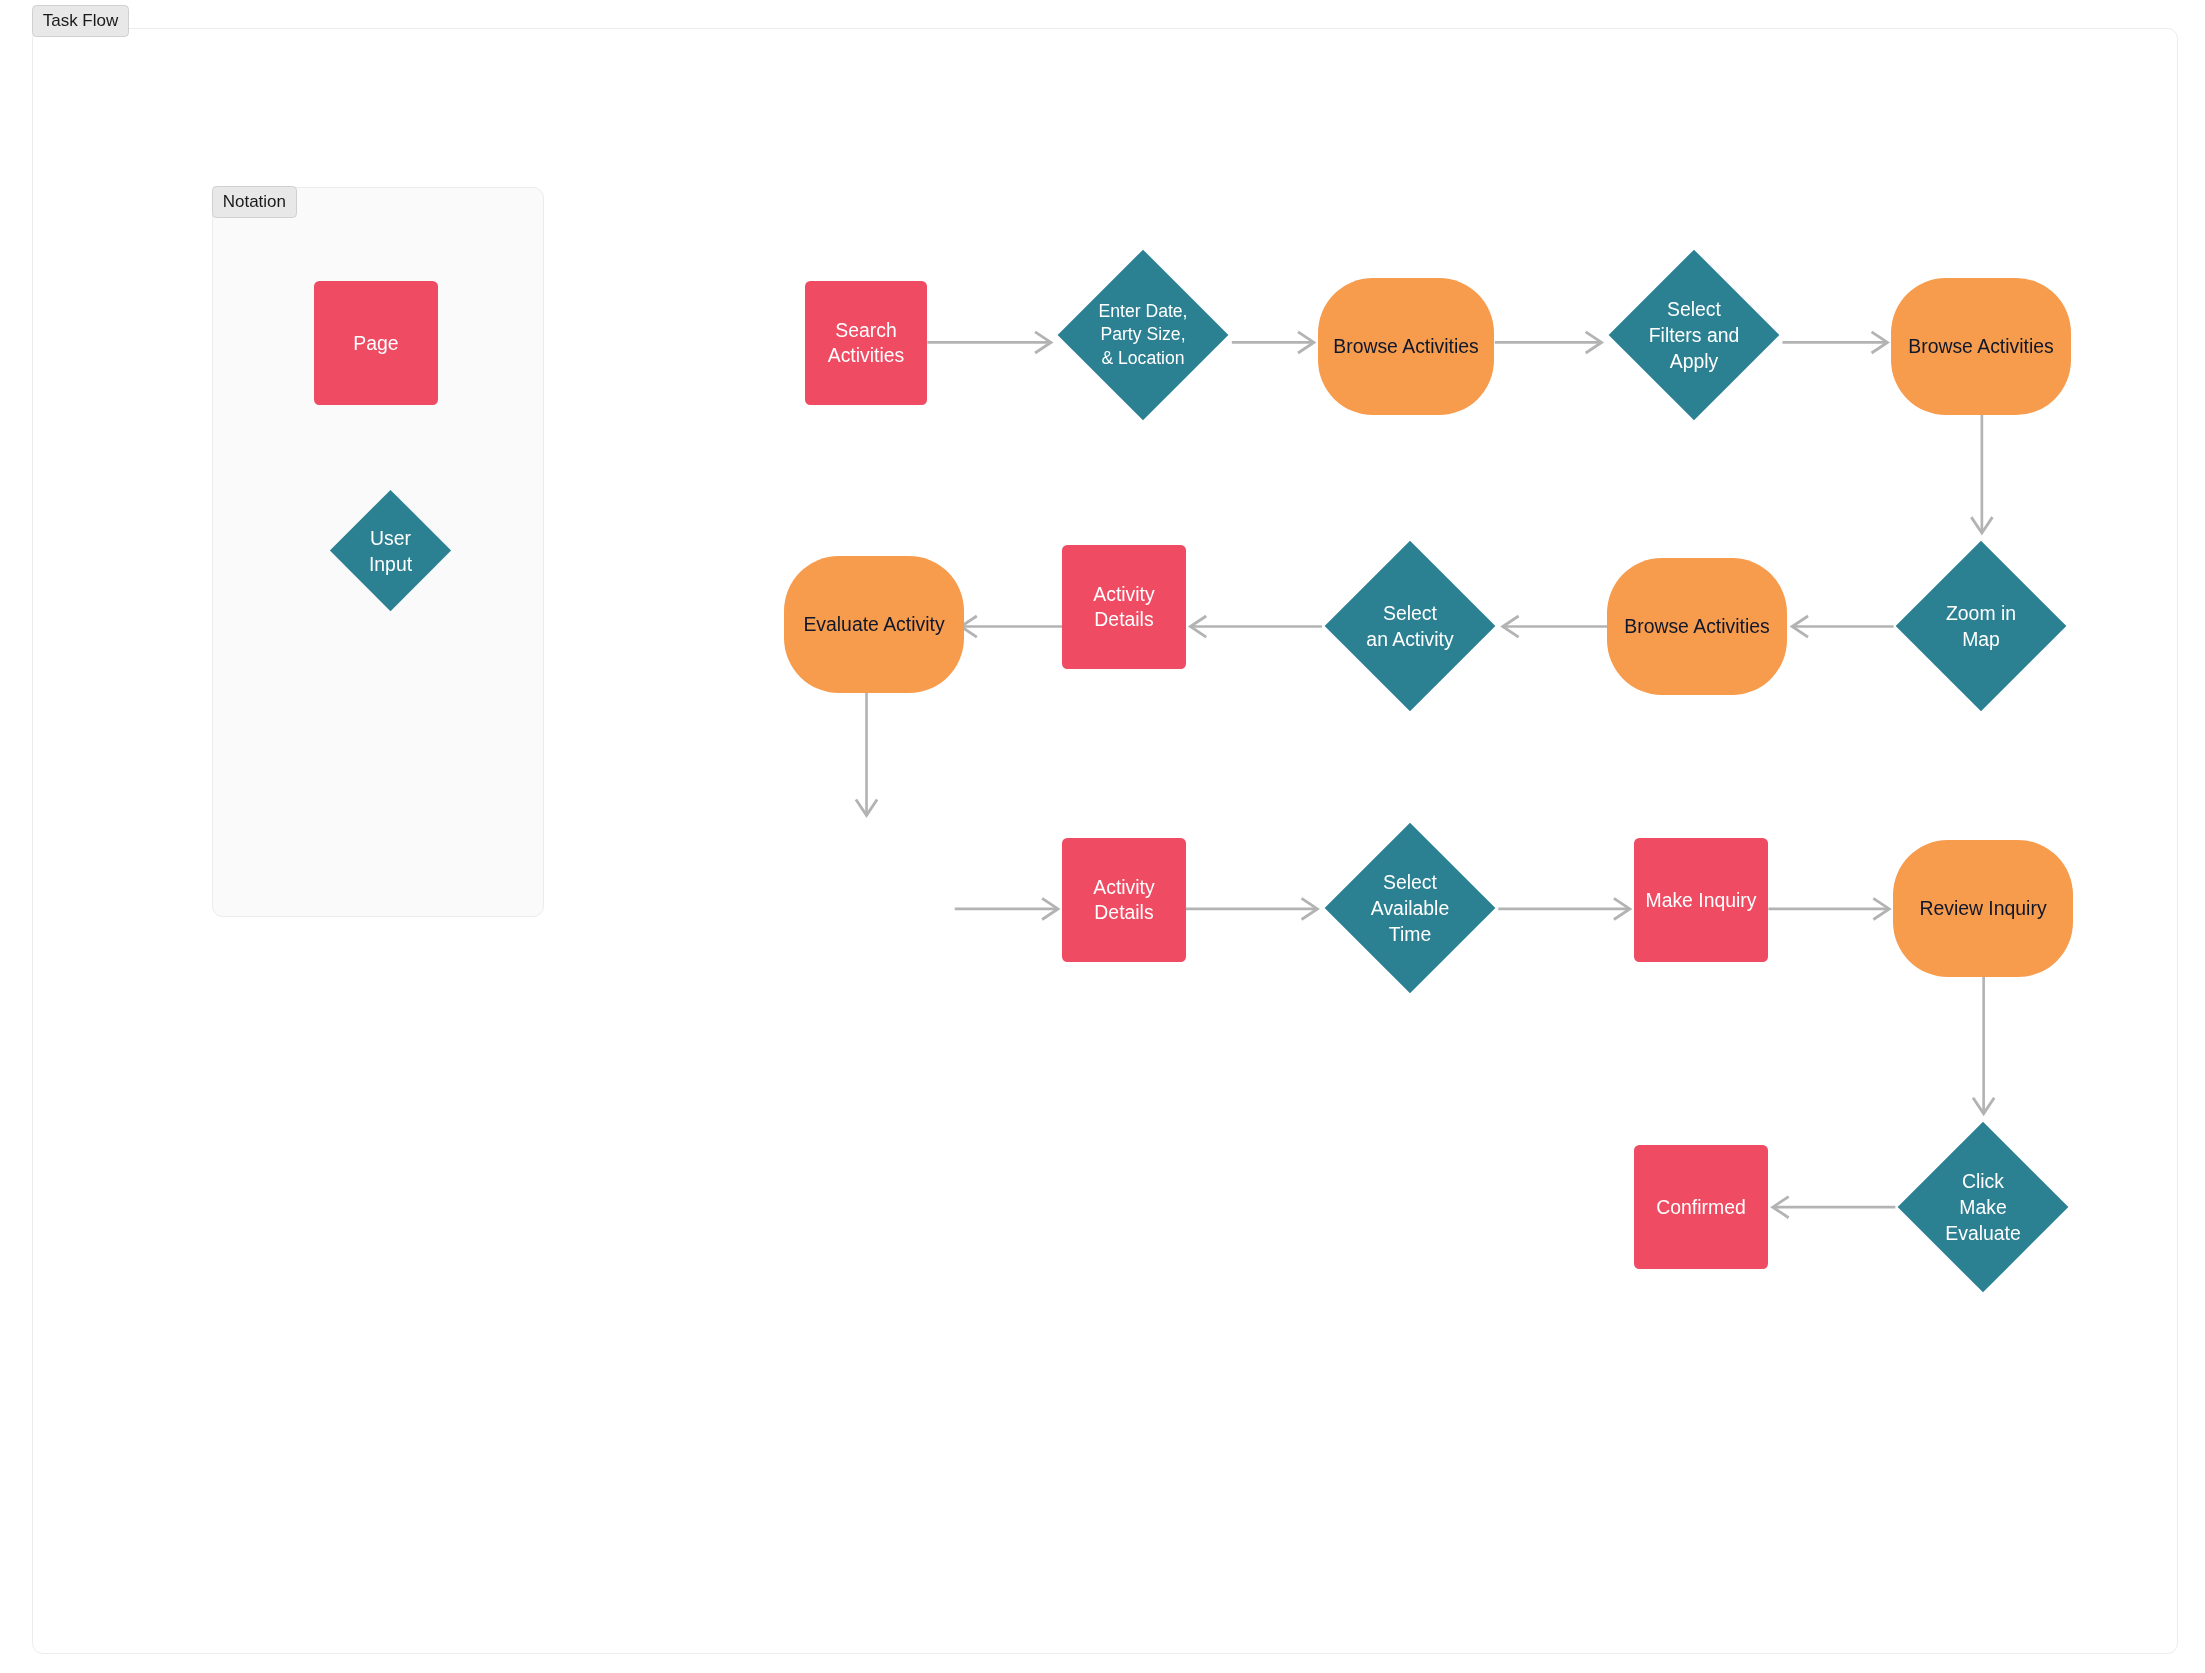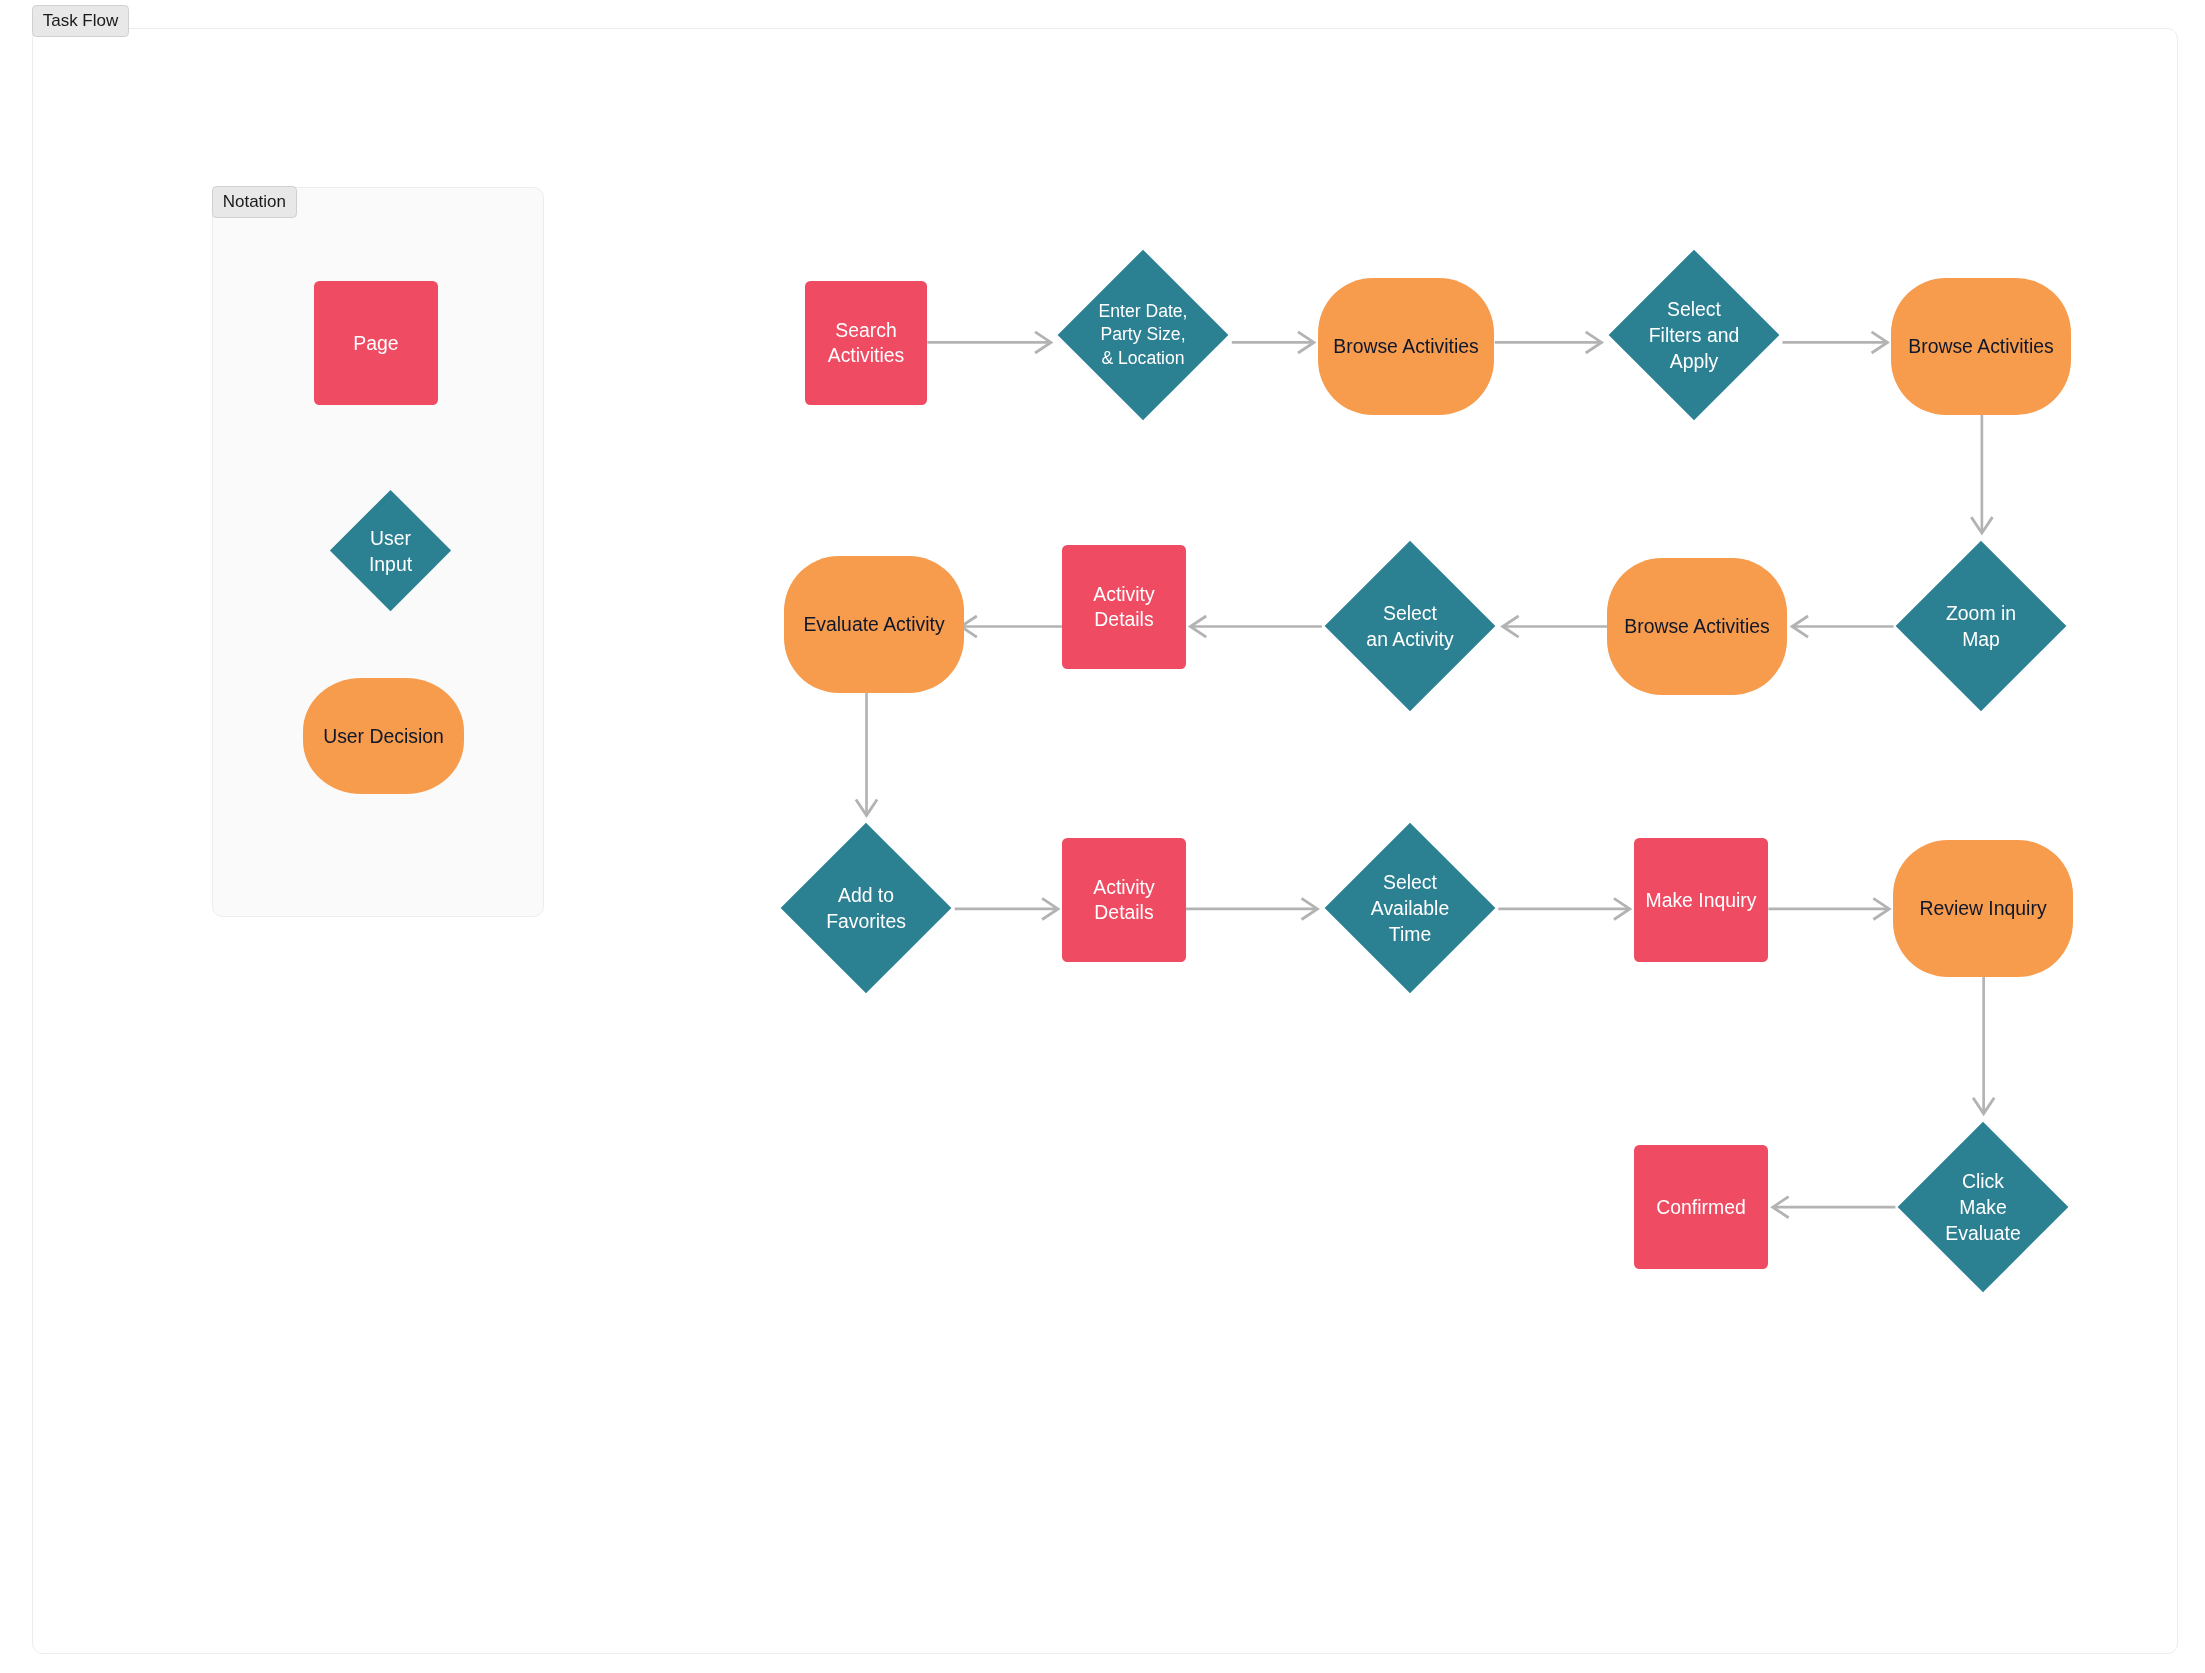--- a/index.html
+++ b/index.html
@@ -129,21 +129,20 @@
   <div id="notation-label" class="frame-label">Notation</div>
 
   <div class="node page legend-label" style="left:314px; top:281px; width:124px; height:124px;">Page</div>
 
   <div class="diamond-wrap" style="left:328px; top:488px; width:125px; height:125px;">
     <div class="diamond-bg"></div>
     <div class="diamond-txt">User
 Input</div>
   </div>
 
-  <div class="node decision legend-label" style="left:303px; top:678px; width:161px; height:116px; border-radius:58px/53px;">User Decision</div>
 
   <div class="node page" style="left:805px; top:281px; width:122px; height:124px;">Search
 Activities</div>
 
   <div class="diamond-wrap" style="left:1055px; top:247px; width:176px; height:176px;">
     <div class="diamond-bg"></div>
     <div class="diamond-txt" style="font-size:17.6px;">Enter Date,
 Party Size,
 &amp; Location</div>
   </div>
@@ -171,25 +170,20 @@
     <div class="diamond-bg"></div>
     <div class="diamond-txt">Select
 an Activity</div>
   </div>
 
   <div class="node page" style="left:1062px; top:545px; width:124px; height:124px;">Activity
 Details</div>
 
   <div class="node decision" style="left:784px; top:556px; width:180px; height:137px; border-radius:55px;">Evaluate Activity</div>
 
-  <div class="diamond-wrap" style="left:778px; top:820px; width:176px; height:176px;">
-    <div class="diamond-bg"></div>
-    <div class="diamond-txt">Add to
-Favorites</div>
-  </div>
 
   <div class="node page" style="left:1062px; top:838px; width:124px; height:124px;">Activity
 Details</div>
 
   <div class="diamond-wrap" style="left:1322px; top:820px; width:176px; height:176px;">
     <div class="diamond-bg"></div>
     <div class="diamond-txt">Select
 Available
 Time</div>
   </div>

